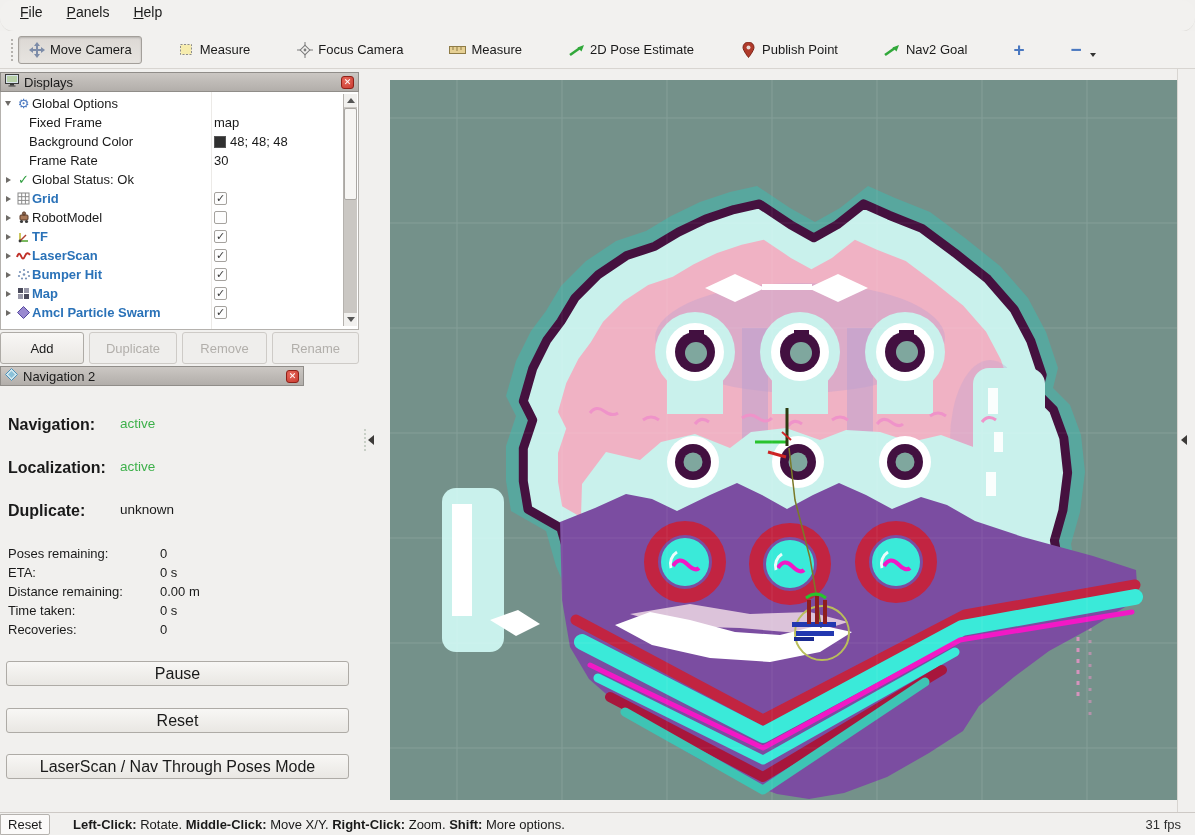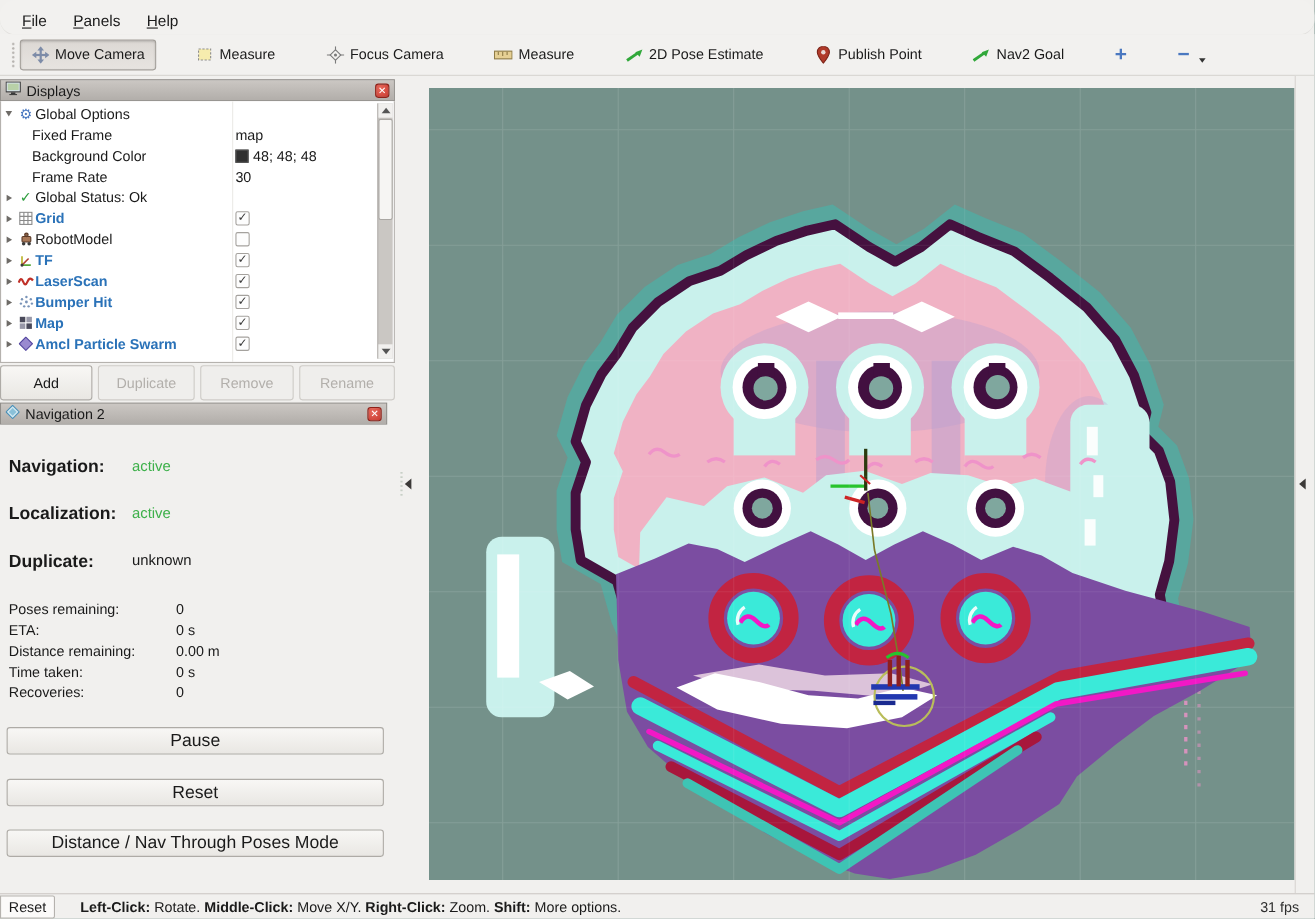--- a/index.html
+++ b/index.html
@@ -6,21 +6,21 @@
   html,body { width:1195px; height:835px; }
   body {
     font-family:"Liberation Sans","DejaVu Sans",sans-serif;
     background:#f1f0ee; color:#1a1a1a; overflow:hidden; position:relative;
     -webkit-font-smoothing:antialiased;
   }
   .win { position:absolute; inset:0; }
 
   
   .menubar { position:absolute; left:0; top:0; width:1195px; height:32px;
-    background:#f2f1ef; display:flex; align-items:flex-end; padding-left:10px; gap:4px;
+    background:#f2f1ef; display:flex; align-items:flex-start; padding-left:10px; gap:4px;
     border-bottom:1px solid #e2e0dd;border-radius:14px; }
   .menu-item { font-size:14px; padding:4px 10px; cursor:default; }
   .menu-item .mn { text-decoration:underline; }
 
   
   .toolbar { position:absolute; left:0; top:31px; width:1195px; height:38px;
     background:#f2f1ef; border-bottom:1px solid #d8d5d1; display:flex; align-items:center;
     padding-left:10px; }
   .toolbar::before { content:""; width:4px; height:24px; margin-right:4px;
     background-image:radial-gradient(circle,#b5b2ae 1px,transparent 1.2px);
@@ -81,21 +81,21 @@
   .tri-d-s { width:0;height:0;border-top:5px solid #555;border-left:4px solid transparent;border-right:4px solid transparent;}
 
   
   .disp-btns { position:absolute; left:0; top:332px; width:359px; display:flex; gap:5px; }
   .btn { height:32px; background:linear-gradient(#f8f7f5,#e9e7e3); border:1px solid #aeaba6;
     border-radius:3px; font-size:13px; display:flex; align-items:center; justify-content:center; }
   .btn.disabled { color:#b2afab; border-color:#cecbc7; background:#efeeec; }
   .b-add{width:84px;} .b-dup{width:88px;} .b-rem{width:85px;} .b-ren{width:87px;}
 
   
-  .nav2 { position:absolute; left:0; top:366px; width:352px; }
+  .nav2 { position:absolute; left:0; top:366px; width:304px; }
   .nav2-content { position:absolute; left:0; top:386px; width:359px; font-size:13px; }
   .n-row { position:absolute; left:8px; }
   .n-label { font-weight:bold; font-size:16px; }
   .n-val { position:absolute; left:112px; font-size:13.5px; white-space:nowrap; }
   .n-val.active { color:var(--ui-status_green,#3db04a); }
   .s-row { position:absolute; left:8px; font-size:13px; }
   .s-val { position:absolute; left:152px; white-space:nowrap; }
   .wide-btn { position:absolute; left:6px; width:343px; height:25px; font-size:16px; }
 
   
@@ -445,21 +445,21 @@
       <span>Time taken:</span>
       <span class="s-val">0 s</span>
     </div>
     <div class="s-row" style="top:236px;">
       <span>Recoveries:</span>
       <span class="s-val">0</span>
     </div>
 
     <div class="btn wide-btn" style="top:275px;">Pause</div>
     <div class="btn wide-btn" style="top:322px;">Reset</div>
-    <div class="btn wide-btn" style="top:368px;">Distance / Nav Through Poses Mode</div>
+    <div class="btn wide-btn" style="top:368px;">LaserScan / Nav Through Poses Mode</div>
   </div>
 
   <div class="viewport">
     <svg id="mapsvg" width="787" height="720" viewBox="0 0 787 720">
       <rect width="787" height="720" style="fill:var(--c-bg)"></rect>
       <g id="grid-under" opacity="0.35">
           <line x1="67" x2="67" y1="0" y2="720" stroke="#8aa59d"></line>
           <line x1="172" x2="172" y1="0" y2="720" stroke="#8aa59d"></line>
           <line x1="277" x2="277" y1="0" y2="720" stroke="#8aa59d"></line>
           <line x1="382" x2="382" y1="0" y2="720" stroke="#8aa59d"></line>

